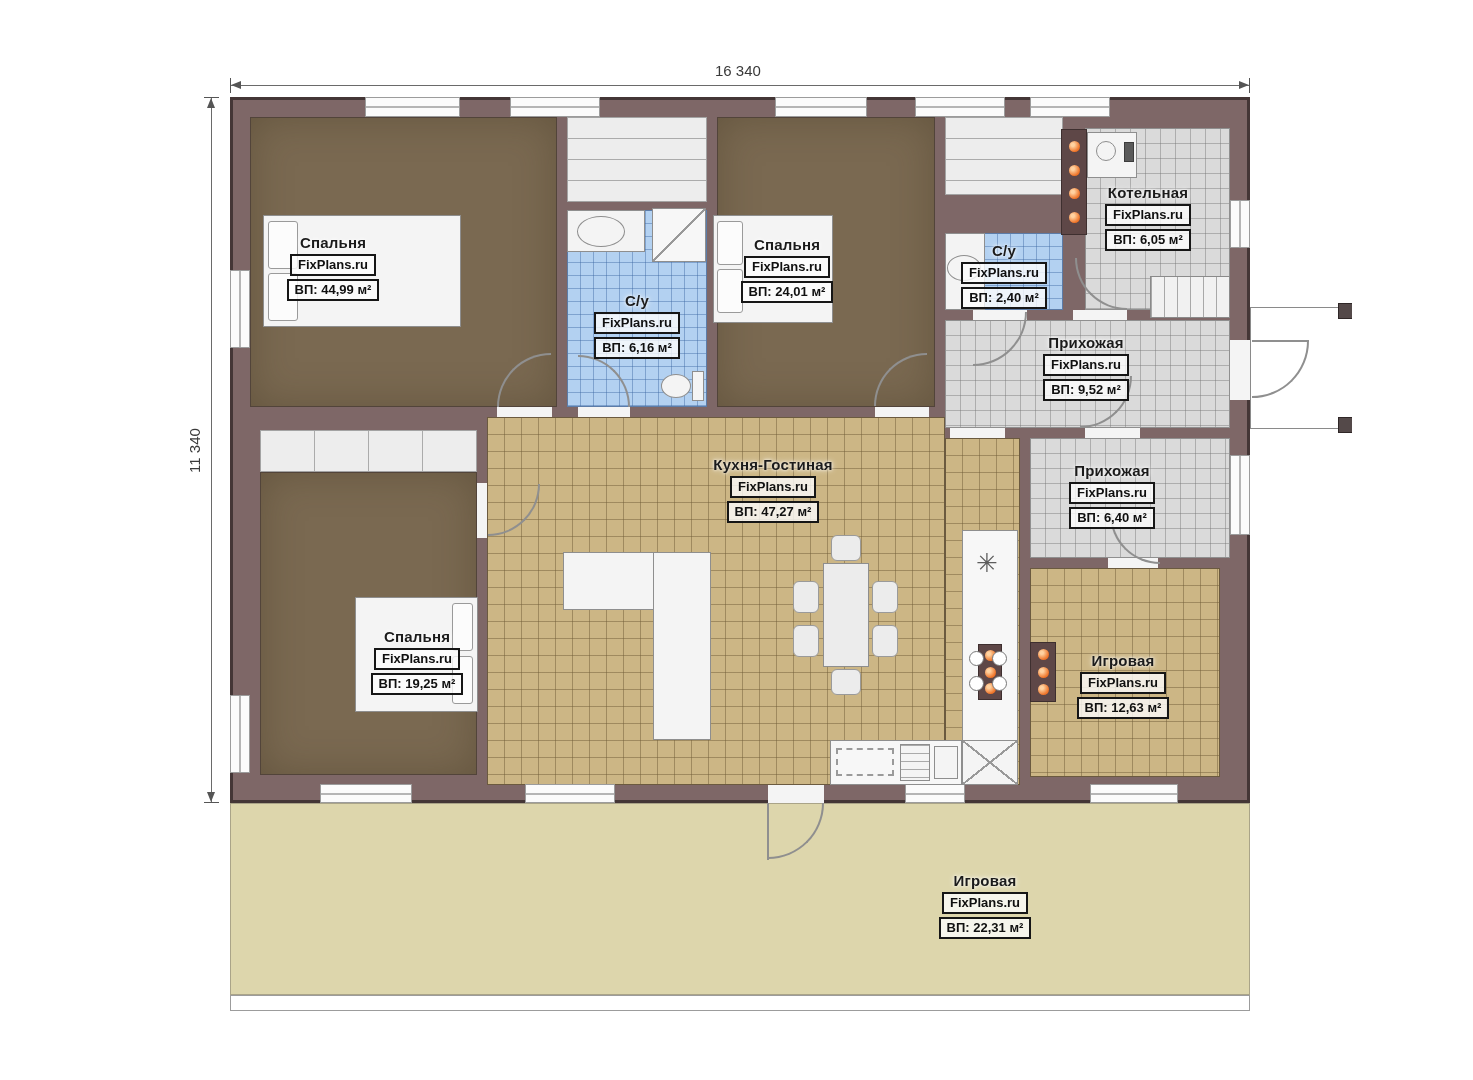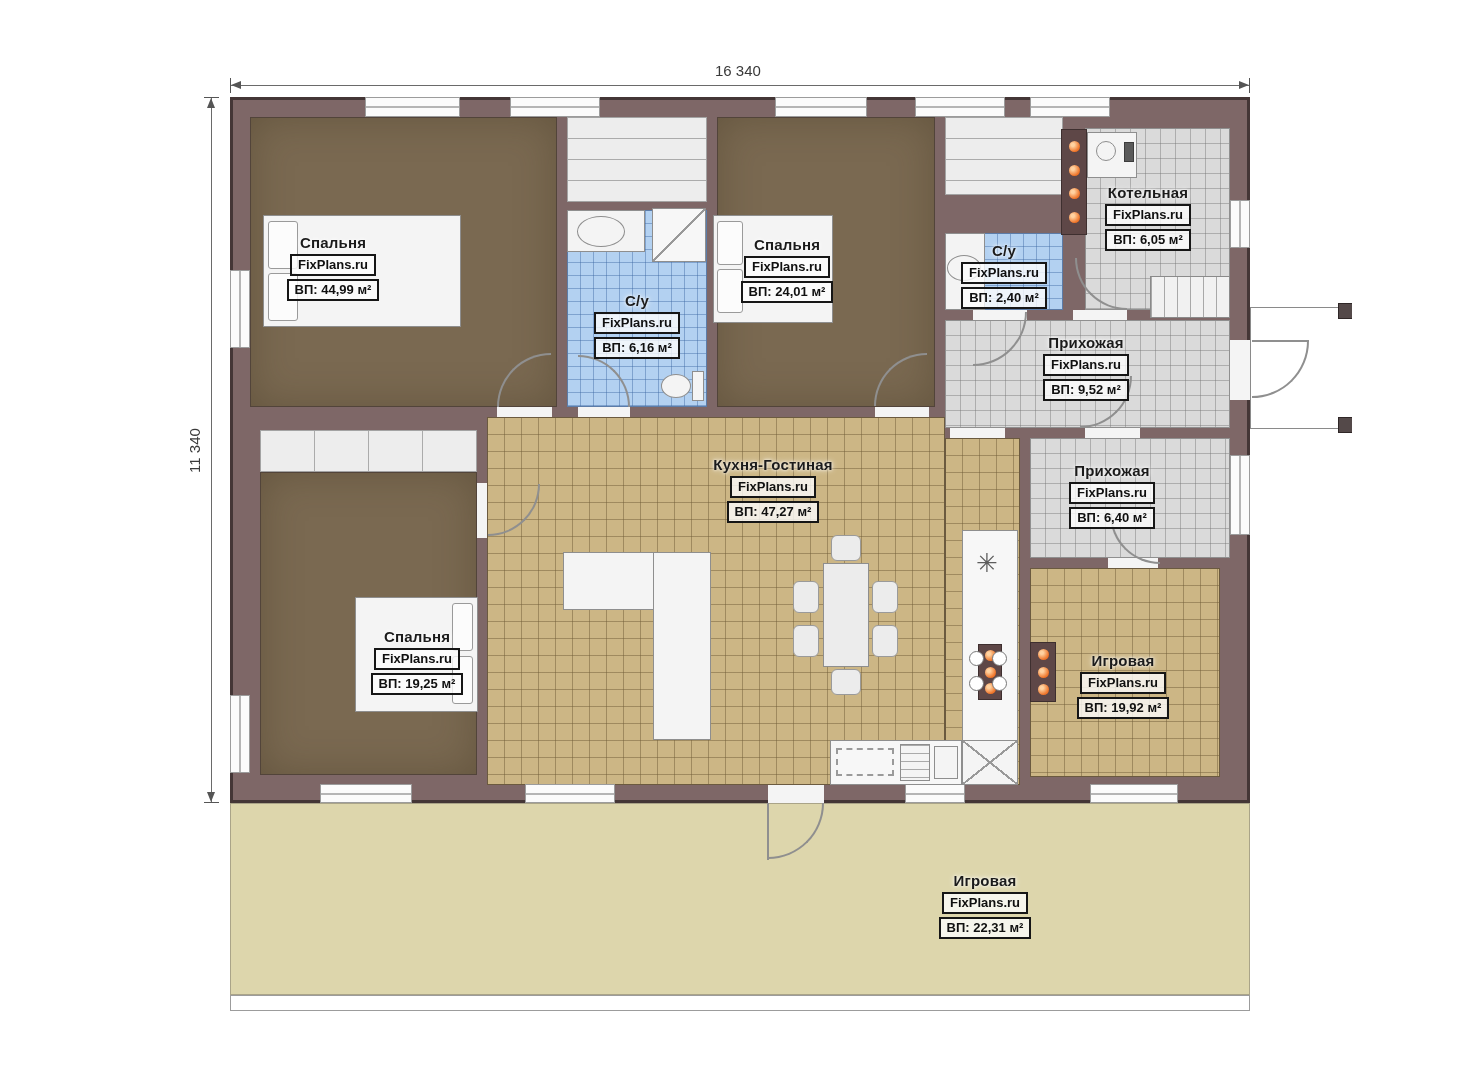--- a/index.html
+++ b/index.html
@@ -269,21 +269,21 @@
     <span class="bx">ВП: 6,40 м²</span>
   </div>
   <div class="lbl" style="left:327px;top:628px;">
     <span class="nm">Спальня</span>
     <span class="bx">FixPlans.ru</span>
     <span class="bx">ВП: 19,25 м²</span>
   </div>
   <div class="lbl" style="left:1033px;top:652px;">
     <span class="nm">Игровая</span>
     <span class="bx">FixPlans.ru</span>
-    <span class="bx">ВП: 19,92 м²</span>
+    <span class="bx">ВП: 12,63 м²</span>
   </div>
   <div class="lbl" style="left:895px;top:872px;">
     <span class="nm">Игровая</span>
     <span class="bx">FixPlans.ru</span>
     <span class="bx">ВП: 22,31 м²</span>
   </div>
 
 </div>
 
 </body></html>

